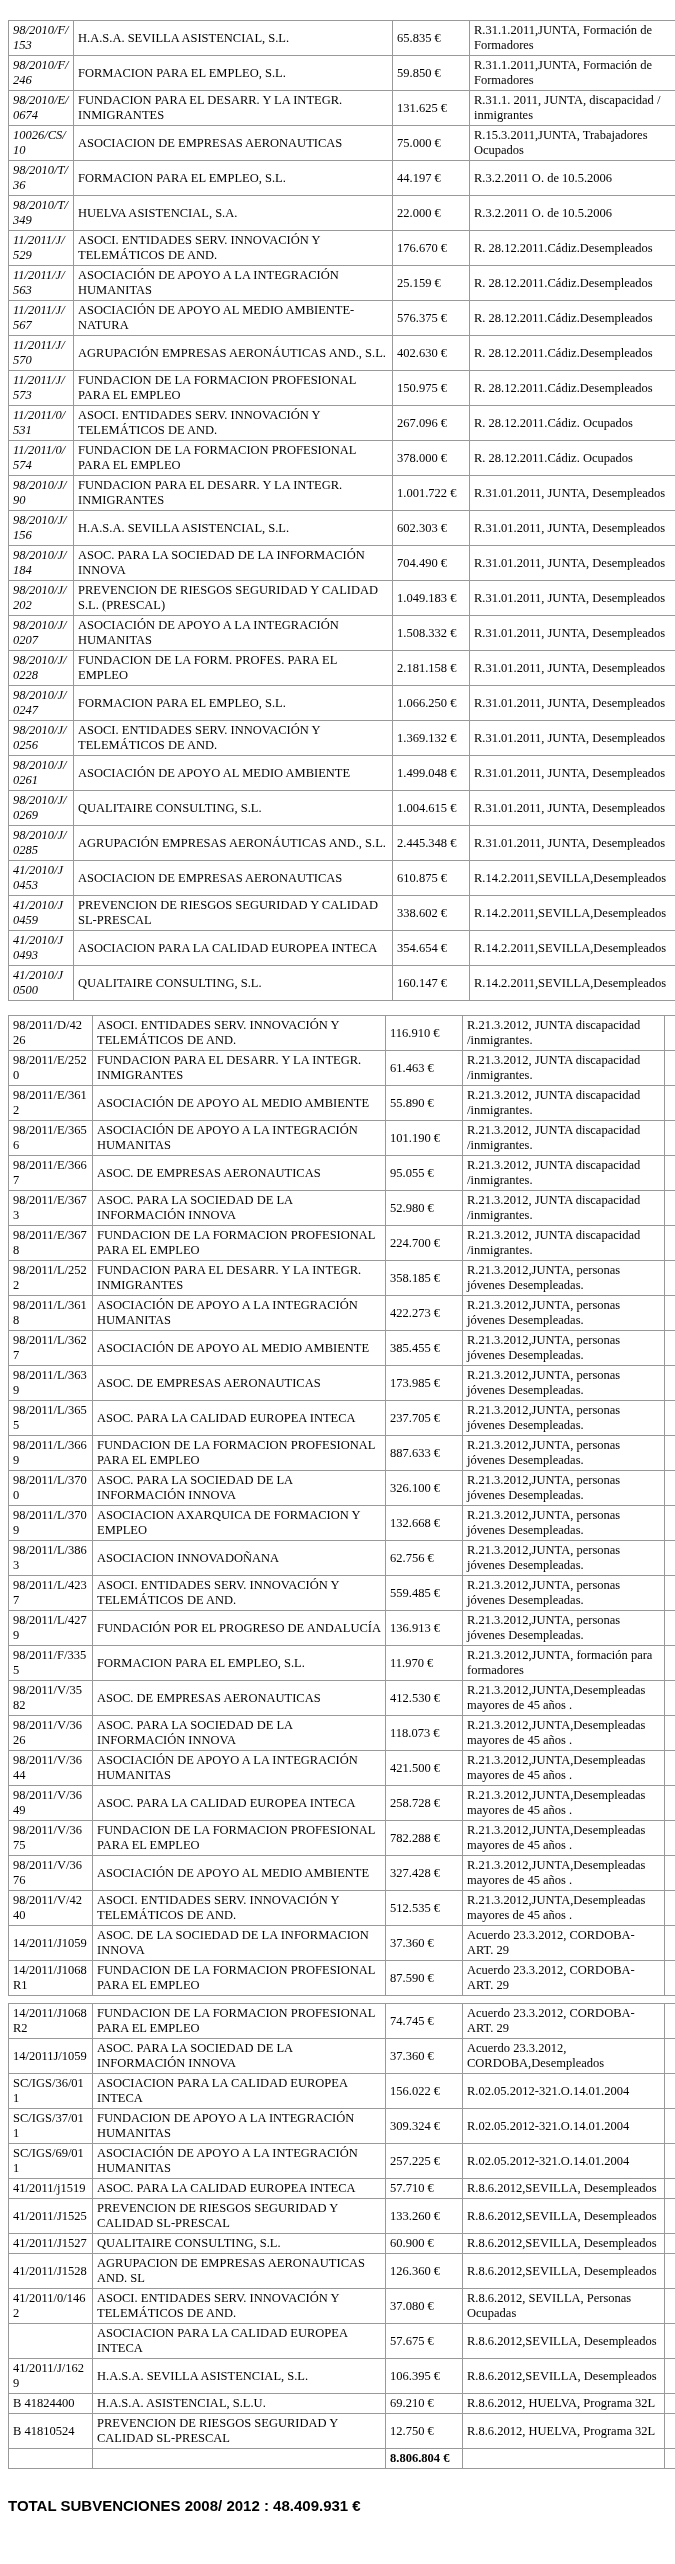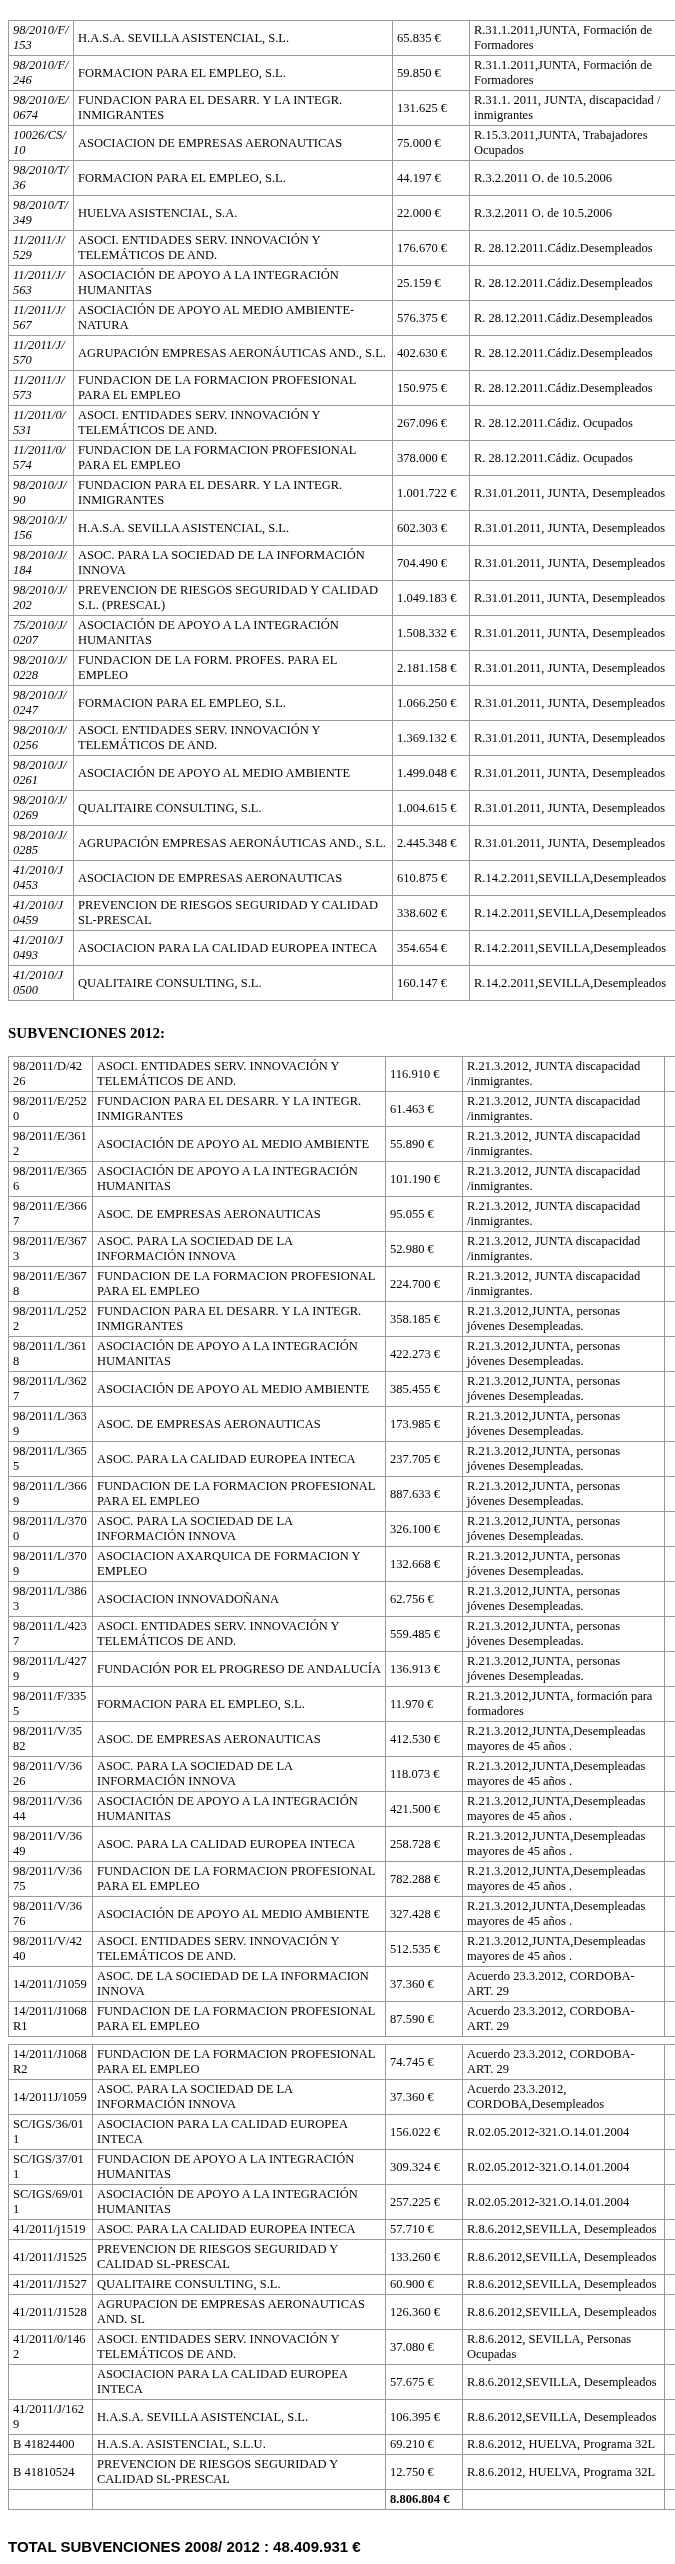--- a/index.html
+++ b/index.html
@@ -169,21 +169,21 @@
           <td class="col-amount">704.490 €</td>
           <td class="col-resolution">R.31.01.2011, JUNTA, Desempleados</td>
         </tr>
         <tr>
           <td class="col-code">98/2010/J/202</td>
           <td class="col-entity">PREVENCION DE RIESGOS SEGURIDAD Y CALIDAD S.L. (PRESCAL)</td>
           <td class="col-amount">1.049.183 €</td>
           <td class="col-resolution">R.31.01.2011, JUNTA, Desempleados</td>
         </tr>
         <tr>
-          <td class="col-code">75/2010/J/0207</td>
+          <td class="col-code">98/2010/J/0207</td>
           <td class="col-entity">ASOCIACIÓN DE APOYO A LA INTEGRACIÓN HUMANITAS</td>
           <td class="col-amount">1.508.332 €</td>
           <td class="col-resolution">R.31.01.2011, JUNTA, Desempleados</td>
         </tr>
         <tr>
           <td class="col-code">98/2010/J/0228</td>
           <td class="col-entity">FUNDACION DE LA FORM. PROFES. PARA EL EMPLEO</td>
           <td class="col-amount">2.181.158 €</td>
           <td class="col-resolution">R.31.01.2011, JUNTA, Desempleados</td>
         </tr>
@@ -237,21 +237,20 @@
         </tr>
         <tr>
           <td class="col-code">41/2010/J0500</td>
           <td class="col-entity">QUALITAIRE CONSULTING, S.L.</td>
           <td class="col-amount">160.147 €</td>
           <td class="col-resolution">R.14.2.2011,SEVILLA,Desempleados</td>
         </tr>
       </tbody>
   </table>
 
-  <p class="doc-heading heading-2012">SUBVENCIONES 2012:</p>
 
   <table class="grants t2012">
     <tbody>
         <tr>
           <td class="col-code">98/2011/D/4226</td>
           <td class="col-entity">ASOCI. ENTIDADES SERV. INNOVACIÓN Y TELEMÁTICOS DE AND.</td>
           <td class="col-amount">116.910 €</td>
           <td class="col-resolution">R.21.3.2012, JUNTA discapacidad /inmigrantes.</td>
           <td class="col-extra"></td>
         </tr>

